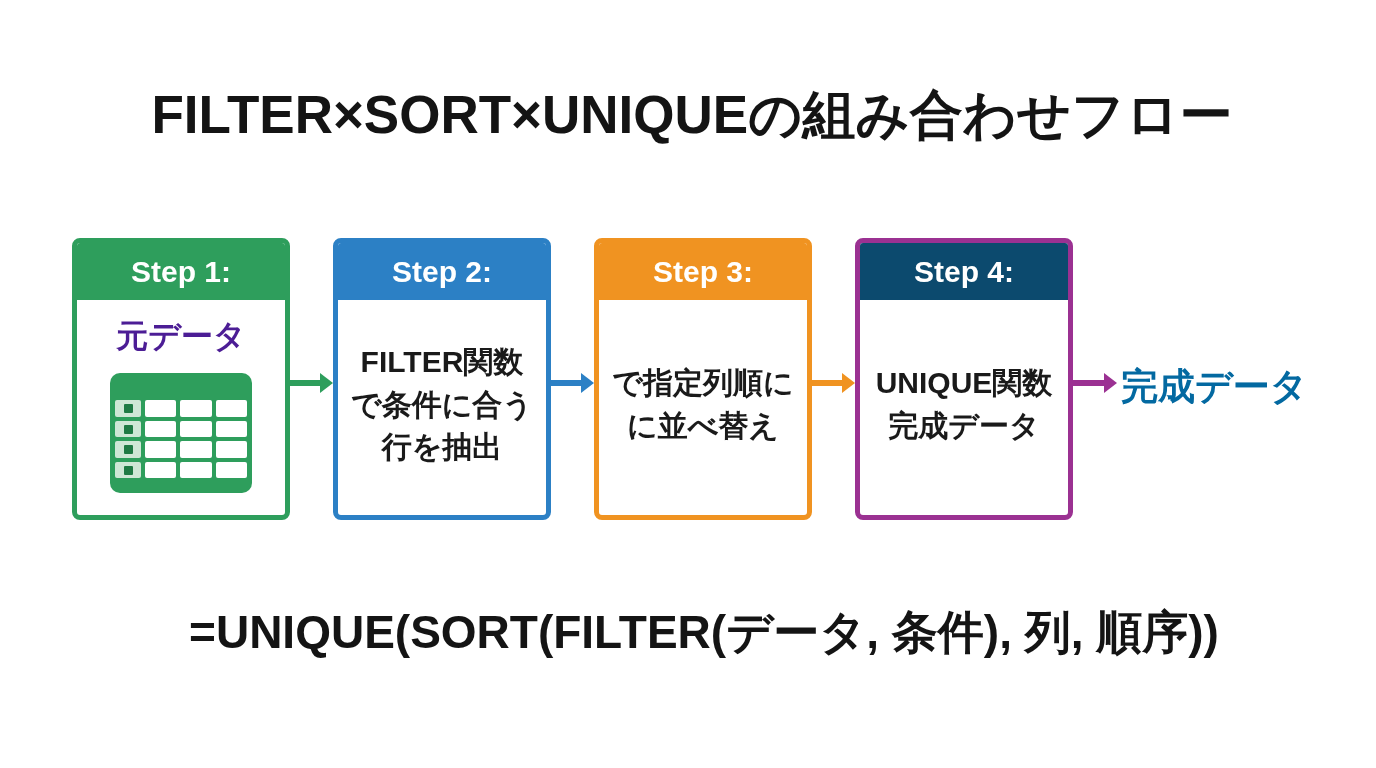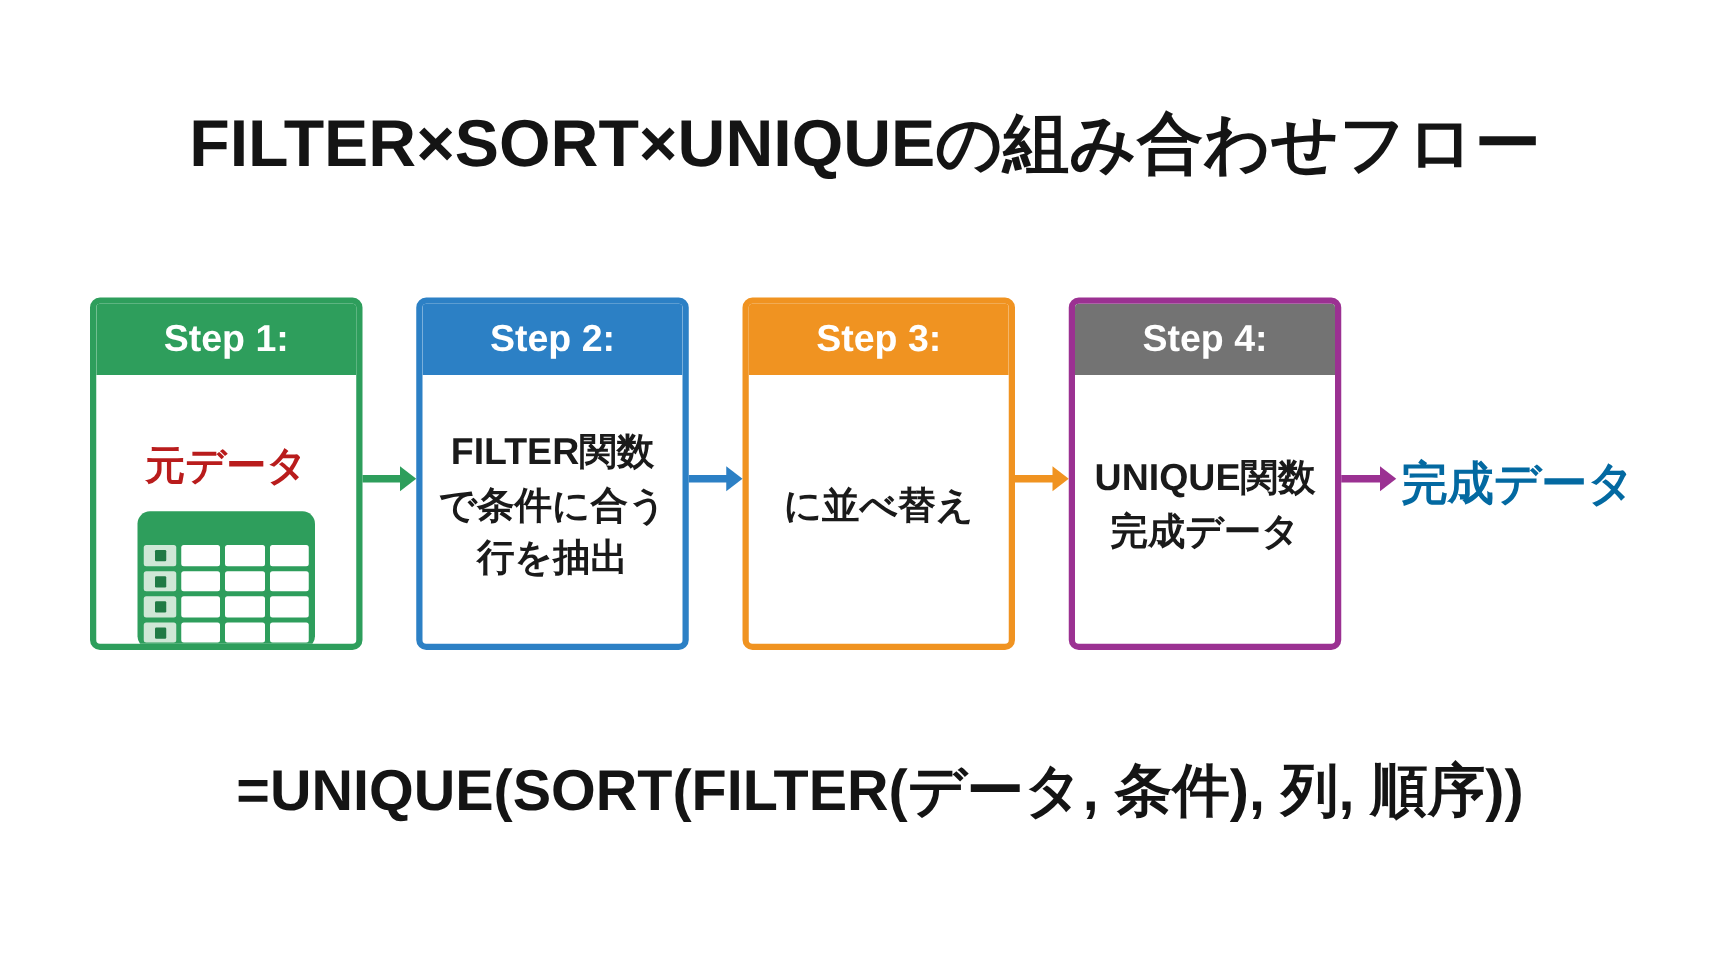--- a/index.html
+++ b/index.html
@@ -41,21 +41,21 @@
   .step-body {
     height:210px;
     display:flex; flex-direction:column;
     align-items:center; justify-content:center;
     text-align:center;
     font-size:30px; font-weight:800; color:#1a1a1a;
     line-height:1.42;
     padding:0 4px;
   }
   .step-body.data-body { justify-content:flex-start; padding-top:14px; }
-  .data-heading { font-size:32px; font-weight:800; color:#b91c1c;margin-top:36px; }
+  .data-heading { font-size:32px; font-weight:800; color:#4c1d95; }
 
   
   .tbl-icon {
     width:142px; height:120px;
     margin-top:14px;
     border-radius:10px;
     padding:5px;
   }
   .tbl-grid {
     margin-top:22px;
@@ -164,33 +164,34 @@
     <div class="arrow-cell">
       <div class="arrow">
         <span class="arrow-line" style="background: rgb(44, 128, 197);"></span>
         <span class="arrow-head" style="border-left-color: rgb(44, 128, 197);"></span>
       </div>
     </div>
 
     <div class="step-card" style="border-color: rgb(240, 147, 33);">
       <div class="step-header" style="background: rgb(240, 147, 33);">Step 3:</div>
       <div class="step-body">
+        <span>で指定列順に</span>
         <span>に並べ替え</span>
       </div>
     </div>
 
     <div class="arrow-cell">
       <div class="arrow">
         <span class="arrow-line" style="background: rgb(240, 147, 33);"></span>
         <span class="arrow-head" style="border-left-color: rgb(240, 147, 33);"></span>
       </div>
     </div>
 
     <div class="step-card" style="border-color: rgb(155, 49, 146);">
-      <div class="step-header" style="background: #737373;">Step 4:</div>
+      <div class="step-header" style="background: #0c4a6e;">Step 4:</div>
       <div class="step-body">
         <span>UNIQUE関数</span>
         <span>完成データ</span>
       </div>
     </div>
 
     <div class="arrow-cell result-arrow-cell">
       <div class="arrow">
         <span class="arrow-line" style="background: rgb(155, 49, 146);"></span>
         <span class="arrow-head" style="border-left-color: rgb(155, 49, 146);"></span>

